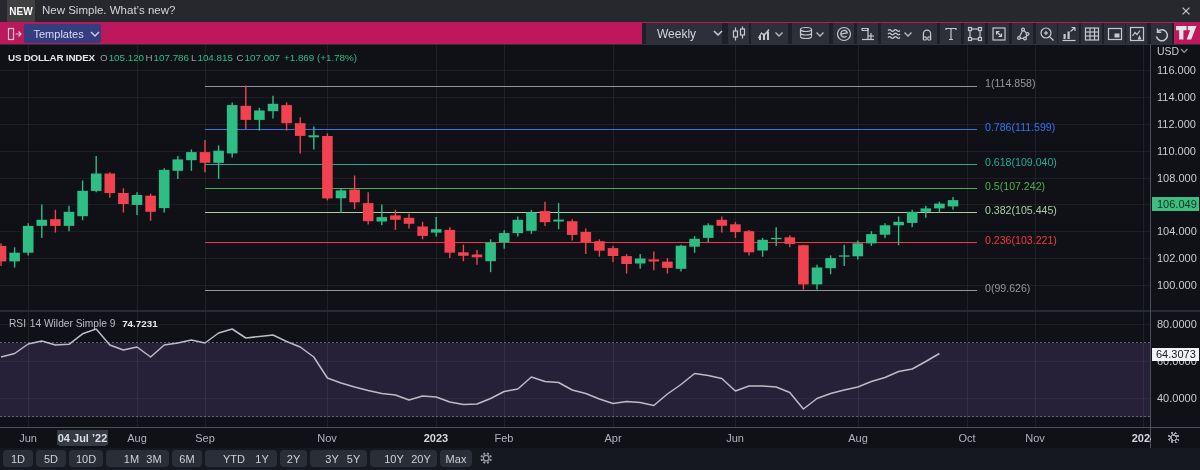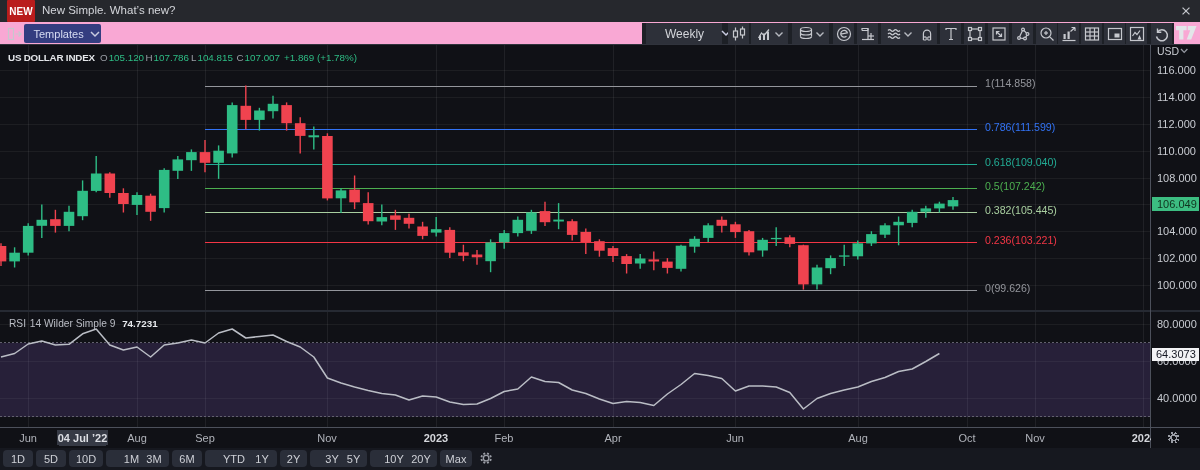--- a/index.html
+++ b/index.html
@@ -1,19 +1,19 @@
 <!DOCTYPE html>
 <html><head><meta charset="utf-8"><style>
 * { margin:0; padding:0; box-sizing:border-box; }
 html,body { width:1200px; height:470px; background:#101116; font-family:"Liberation Sans",sans-serif; overflow:hidden; }
 .banner { position:absolute; left:0; top:0; width:1200px; height:22px; background:#26282d; }
-.new { position:absolute; left:7px; top:0px; width:28px; height:22px; background:#b91c1c; color:#fff; font-size:10px; font-weight:bold; display:flex; align-items:center; justify-content:center; border-radius:1px; }
+.new { position:absolute; left:7px; top:0px; width:28px; height:22px; background:#404040; color:#fff; font-size:10px; font-weight:bold; display:flex; align-items:center; justify-content:center; border-radius:1px; }
 .bannertext { position:absolute; left:42px; top:4px; font-size:11.5px; color:#d4d6db; }
 .closex { position:absolute; right:8px; top:5px; color:#c6c8ce; font-size:13px; }
-.toolbar { position:absolute; left:0; top:22px; width:1200px; height:23px; background:#f9a8d4; border-bottom:1px solid #30333c; }
+.toolbar { position:absolute; left:0; top:22px; width:1200px; height:23px; background:#be185d; border-bottom:1px solid #30333c; }
 .tile { position:relative; height:21px; top:1px; background:#2d3039; display:flex; align-items:center; justify-content:center; }
 .tmplbtn { position:absolute; left:23.5px; top:2px; width:77px; height:19px; background:#343d80; border-radius:2px; color:#d7dcf2; font-size:11px; display:flex; align-items:center; justify-content:flex-start; padding-left:10px; }
 .bottombar { position:absolute; left:0; top:448px; width:1200px; height:22px; background:#16181f; }
 .rbtn { position:absolute; top:2px; height:17px; background:#2a2e39; border-radius:4px; color:#ced0d6; font-size:11px; display:flex; align-items:center; justify-content:center; }
 .datebox { position:absolute; left:1041px; top:1px; width:156px; height:19px; background:#1d2028; border:1px solid #3e434e; border-radius:4px; color:#d8dade; font-size:10.6px; display:flex; align-items:center; justify-content:center; gap:4px; white-space:nowrap; }
 </style></head>
 <body>
 <div class="banner">
   <div class="new">NEW</div>
   <div class="bannertext">New Simple. What’s new?</div>
@@ -26,21 +26,21 @@
   <div style="position:absolute;left:6px;top:3px;width:20px"><svg width="18" height="18" viewBox="0 0 18 18" fill="none" stroke="#c6c8ce" stroke-width="1.2">
         <rect x="2.5" y="3.5" width="5" height="11"></rect>
         <path d="M9.5 9 h5.5 m-2.5 -2.5 l2.5 2.5 -2.5 2.5"></path>
       </svg></div>
   <div class="tmplbtn">Templates <span style="margin-left:5px;display:inline-flex">
         <svg width="12" height="12" viewBox="0 0 12 12" fill="none" stroke="#c9cbe0" stroke-width="1.5">
           <path d="M2 4 l4 4 4-4"></path>
         </svg>
       </span></div>
   <div style="position:absolute;left:642px;top:1px;width:532px;height:21px;background:#1d2026"></div>
-    <div class="tile" style="width:76px;justify-content:flex-start;padding-left:19px;position:absolute;left:646px">
+    <div class="tile" style="width:76px;justify-content:flex-start;padding-left:11px;position:absolute;left:646px">
       <span style="color:#d3d5da;font-size:12px;">Weekly</span>
       <span style="margin-left:16px"><svg width="12" height="12" viewBox="0 0 12 12" fill="none" stroke="#c9cbe0" stroke-width="1.5">
           <path d="M2 4 l4 4 4-4"></path>
         </svg></span>
     </div>
     <div class="tile" style="position:absolute;left:728px;width:21px">
       <svg width="18" height="18" viewBox="0 0 18 18" fill="none" stroke="#c6c8ce" stroke-width="1.2">
         <rect x="3.5" y="6" width="4" height="6"></rect>
         <line x1="5.5" y1="2.5" x2="5.5" y2="6"></line>
         <line x1="5.5" y1="12" x2="5.5" y2="15.5"></line>

